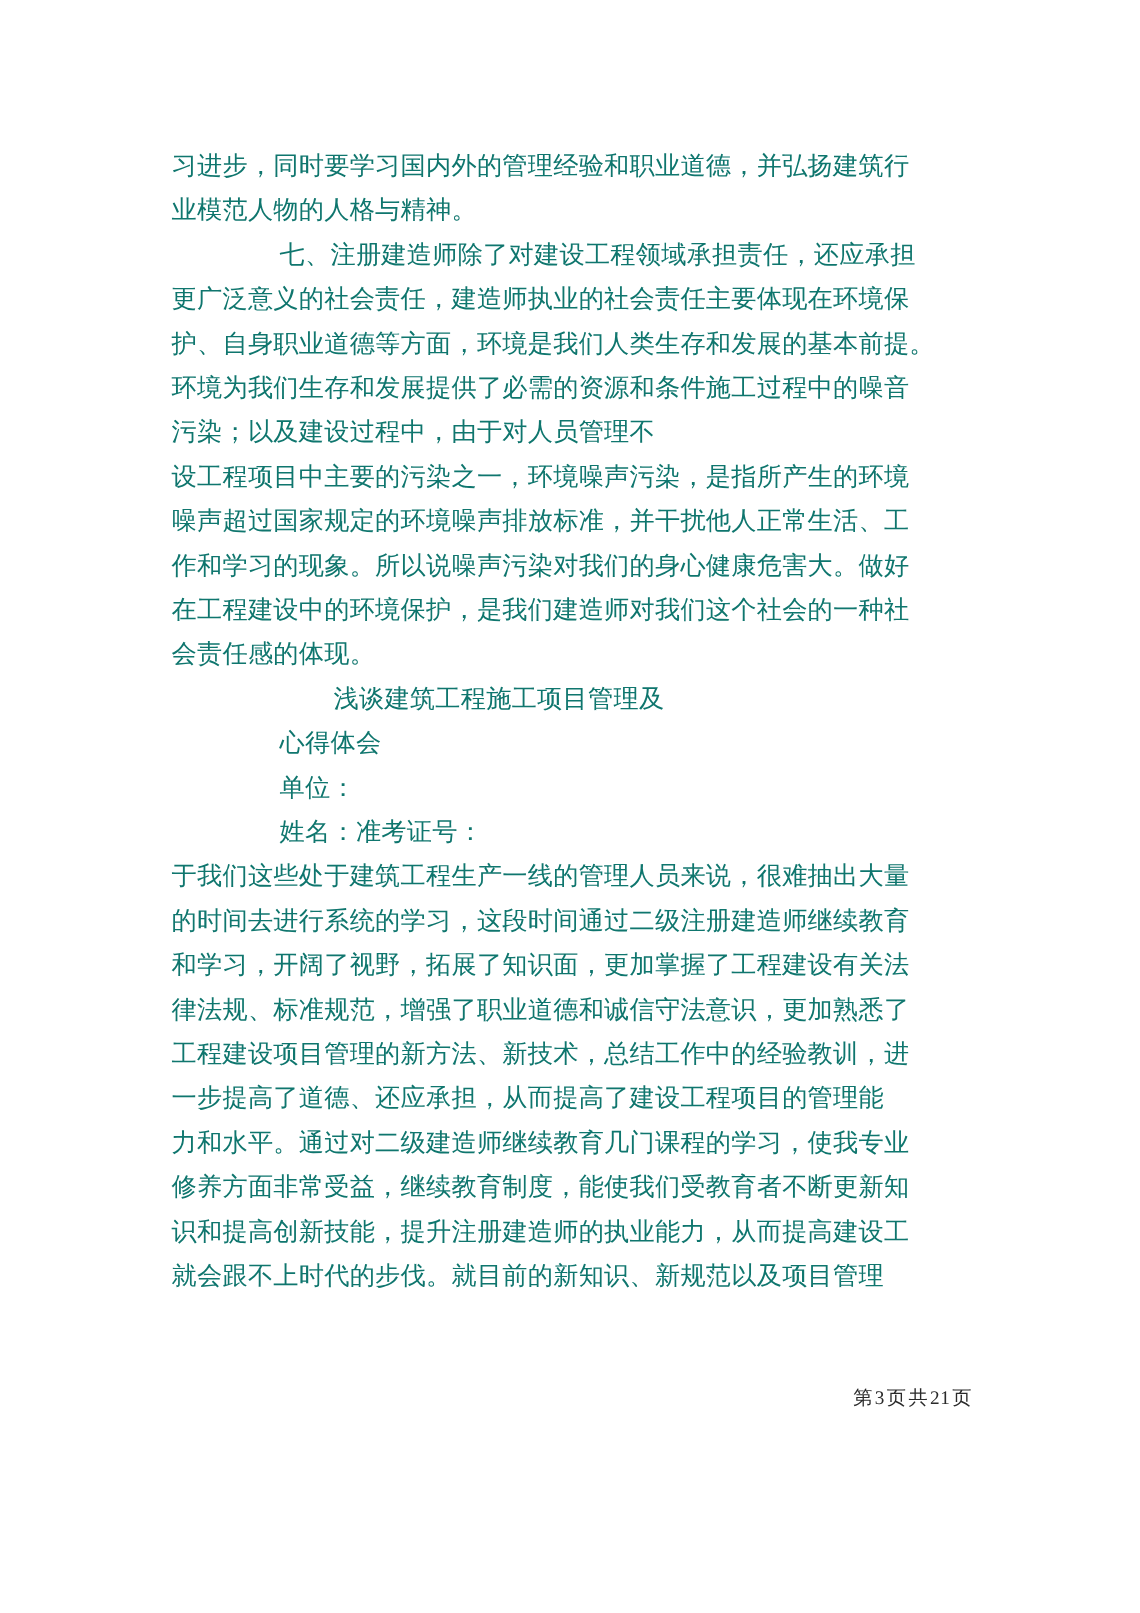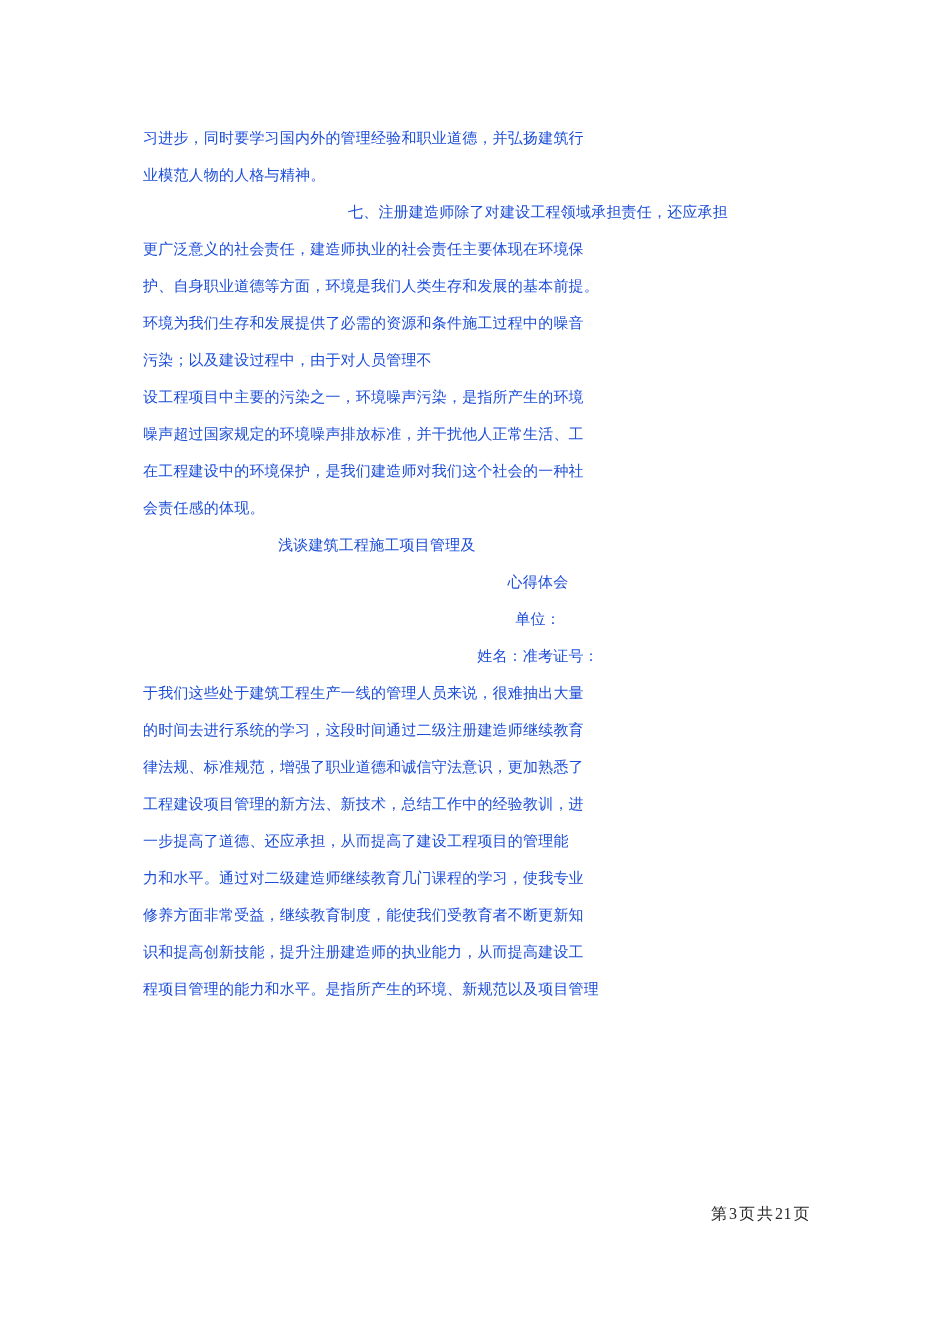--- a/index.html
+++ b/index.html
@@ -18,32 +18,32 @@
   }
   .text-block {
     position: absolute;
     left: 143px;
     top: 120px;
     width: 700px;
   }
   .doc-line {
     height: 37px;
     line-height: 37px;
-    font-size: 15px;
+    font-size: 21px;
     letter-spacing: 0.2px;
     white-space: nowrap;
-    color: #1d4ed8;
+    color: #0f766e;
   }
-  .doc-line.ind1 { padding-left: 90px; text-align: center; }
+  .doc-line.ind1 { padding-left: 90px; }
   .doc-line.ind2 { padding-left: 135px; }
   .page-footer {
     position: absolute;
     left: 143px;
     right: 140px;
-    top: 1202px;
+    top: 1154px;
     height: 24px;
     line-height: 24px;
     text-align: right;
     font-size: 16px;
     letter-spacing: 0.5px;
     word-spacing: -3px;
     color: #2a2a2a;
   }
 </style>
 </head>
@@ -54,30 +54,32 @@
 
   <div class="doc-line">习进步，同时要学习国内外的管理经验和职业道德，并弘扬建筑行</div>
       <div class="doc-line">业模范人物的人格与精神。</div>
       <div class="doc-line ind1">七、注册建造师除了对建设工程领域承担责任，还应承担</div>
       <div class="doc-line">更广泛意义的社会责任，建造师执业的社会责任主要体现在环境保</div>
       <div class="doc-line">护、自身职业道德等方面，环境是我们人类生存和发展的基本前提。</div>
       <div class="doc-line">环境为我们生存和发展提供了必需的资源和条件施工过程中的噪音</div>
       <div class="doc-line">污染；以及建设过程中，由于对人员管理不</div>
       <div class="doc-line">设工程项目中主要的污染之一，环境噪声污染，是指所产生的环境</div>
       <div class="doc-line">噪声超过国家规定的环境噪声排放标准，并干扰他人正常生活、工</div>
+      <div class="doc-line">作和学习的现象。所以说噪声污染对我们的身心健康危害大。做好</div>
       <div class="doc-line">在工程建设中的环境保护，是我们建造师对我们这个社会的一种社</div>
       <div class="doc-line">会责任感的体现。</div>
       <div class="doc-line ind2">浅谈建筑工程施工项目管理及</div>
       <div class="doc-line ind1">心得体会</div>
       <div class="doc-line ind1">单位：</div>
       <div class="doc-line ind1">姓名：准考证号：</div>
       <div class="doc-line">于我们这些处于建筑工程生产一线的管理人员来说，很难抽出大量</div>
       <div class="doc-line">的时间去进行系统的学习，这段时间通过二级注册建造师继续教育</div>
+      <div class="doc-line">和学习，开阔了视野，拓展了知识面，更加掌握了工程建设有关法</div>
       <div class="doc-line">律法规、标准规范，增强了职业道德和诚信守法意识，更加熟悉了</div>
       <div class="doc-line">工程建设项目管理的新方法、新技术，总结工作中的经验教训，进</div>
       <div class="doc-line">一步提高了道德、还应承担，从而提高了建设工程项目的管理能</div>
       <div class="doc-line">力和水平。通过对二级建造师继续教育几门课程的学习，使我专业</div>
       <div class="doc-line">修养方面非常受益，继续教育制度，能使我们受教育者不断更新知</div>
       <div class="doc-line">识和提高创新技能，提升注册建造师的执业能力，从而提高建设工</div>
-      <div class="doc-line">程项目管理的能力和水平。是指所产生的环境、新规范以及项目管理</div>
+      <div class="doc-line">就会跟不上时代的步伐。就目前的新知识、新规范以及项目管理</div>
     </div>
   <div class="page-footer">第 3 页 共 21 页</div>
 </div>
 
 </body></html>

